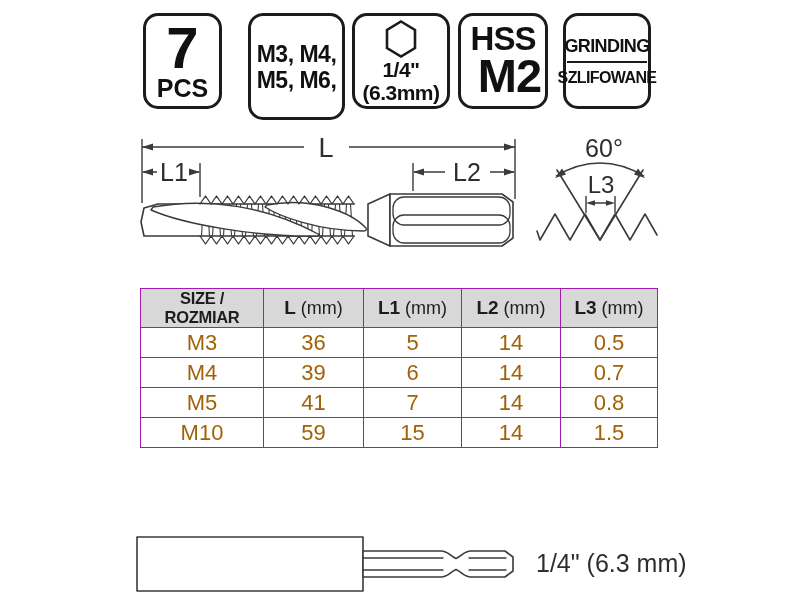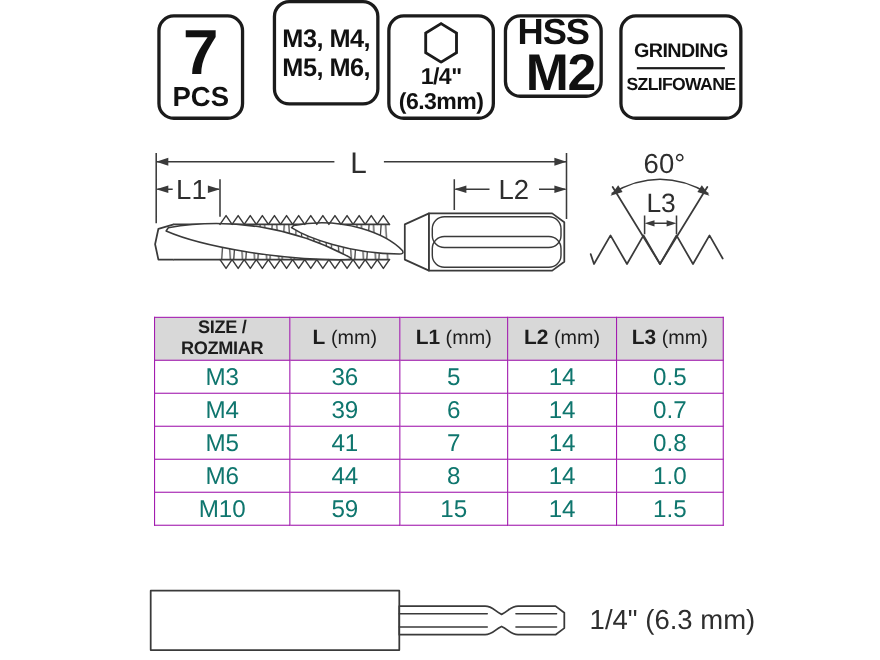--- a/index.html
+++ b/index.html
@@ -18,21 +18,21 @@
   .b-m2{font-size:47px;font-weight:bold;line-height:.95;letter-spacing:-1px;margin-left:13px;}
   .b-grind{font-size:18px;font-weight:bold;letter-spacing:-.6px;line-height:1;white-space:nowrap;}
   .b-szlif{font-size:16px;font-weight:bold;letter-spacing:-.6px;line-height:1;white-space:nowrap;}
   .b-rule{width:80px;height:0;border-top:2px solid #1b1b1b;margin:6px auto 7px auto;}
   
   table.spec{position:absolute;left:140px;top:288px;border-collapse:collapse;background:#fff;}
   table.spec th,table.spec td{border:1px solid #a21caf;text-align:center;vertical-align:middle;padding:0;}
   table.spec th{background:#d8d8d8;height:27px;font-size:18px;font-weight:normal;}
   table.spec th .h-bold{font-weight:bold;font-size:19px;}
   table.spec th.h-size{font-size:16.5px;font-weight:bold;letter-spacing:-.3px;}
-  table.spec td{height:29px;font-size:22px;color:#0f766e;background:#fff;}
+  table.spec td{height:29px;font-size:22px;color:#a16207;background:#fff;}
   
   svg.art{position:absolute;left:0;top:0;}
   .ln{stroke:#3a3a3a;fill:none;stroke-width:1.6;stroke-linejoin:round;stroke-linecap:round;}
   .lnw{stroke:#3a3a3a;fill:#ffffff;stroke-width:1.6;stroke-linejoin:round;}
   .dim{stroke:#3a3a3a;fill:none;stroke-width:1.4;}
   .arr{fill:#3a3a3a;stroke:none;}
   .dimtext{fill:#2e2e2e;font-family:"Liberation Sans",sans-serif;}
 </style>
 </head>
 <body>
@@ -100,39 +100,39 @@
     <path class="ln" style="stroke-width:1.3" d="M363,558 H443 M469,558 H506 M363,570 H443 M469,570 H506"></path>
     <text class="dimtext" x="536" y="572" font-size="25">1/4" (6.3 mm)</text>
   </g>
 </svg>
 
 <div class="badge" style="left:143px;top:13px;width:79px;height:96px">
   <div class="b-num">7</div>
   <div class="b-pcs">PCS</div>
 </div>
 
-<div class="badge" style="left:248px;top:0;width:97px;height:96px">
+<div class="badge" style="left:248px;top:13px;width:97px;height:107px">
   <div class="b-size-line">M3, M4,</div>
   <div class="b-size-line">M5, M6,</div>
 </div>
 
 <div class="badge" style="left:352px;top:13px;width:98px;height:96px">
   <svg class="b-hex-ico" width="36" height="38" viewBox="0 0 34 38">
     <polygon points="17,1.5 31,10 31,28 17,36.5 3,28 3,10" fill="none" stroke="#1b1b1b" stroke-width="2.6"></polygon>
   </svg>
   <div class="b-hex-line">1/4"</div>
   <div class="b-hex-line">(6.3mm)</div>
 </div>
 
-<div class="badge" style="left:458px;top:13px;width:90px;height:76px">
+<div class="badge" style="left:458px;top:13px;width:90px;height:96px">
   <div class="b-hss">HSS</div>
   <div class="b-m2">M2</div>
 </div>
 
-<div class="badge" style="left:563px;top:13px;width:112px;height:96px">
+<div class="badge" style="left:563px;top:13px;width:88px;height:96px">
   <div class="b-grind">GRINDING</div>
   <div class="b-rule"></div>
   <div class="b-szlif">SZLIFOWANE</div>
 </div>
 
 <table class="spec">
   <colgroup>
     <col style="width:123px">
       <col style="width:100px">
       <col style="width:98px">
@@ -164,27 +164,20 @@
       <td>0.7</td>
     </tr>
     <tr>
       <td>M5</td>
       <td>41</td>
       <td>7</td>
       <td>14</td>
       <td>0.8</td>
     </tr>
     <tr>
-      <td>M6</td>
-      <td>44</td>
-      <td>8</td>
-      <td>14</td>
-      <td>1.0</td>
-    </tr>
-    <tr>
       <td>M10</td>
       <td>59</td>
       <td>15</td>
       <td>14</td>
       <td>1.5</td>
     </tr>
   </tbody>
 </table>
 
 </body></html>

